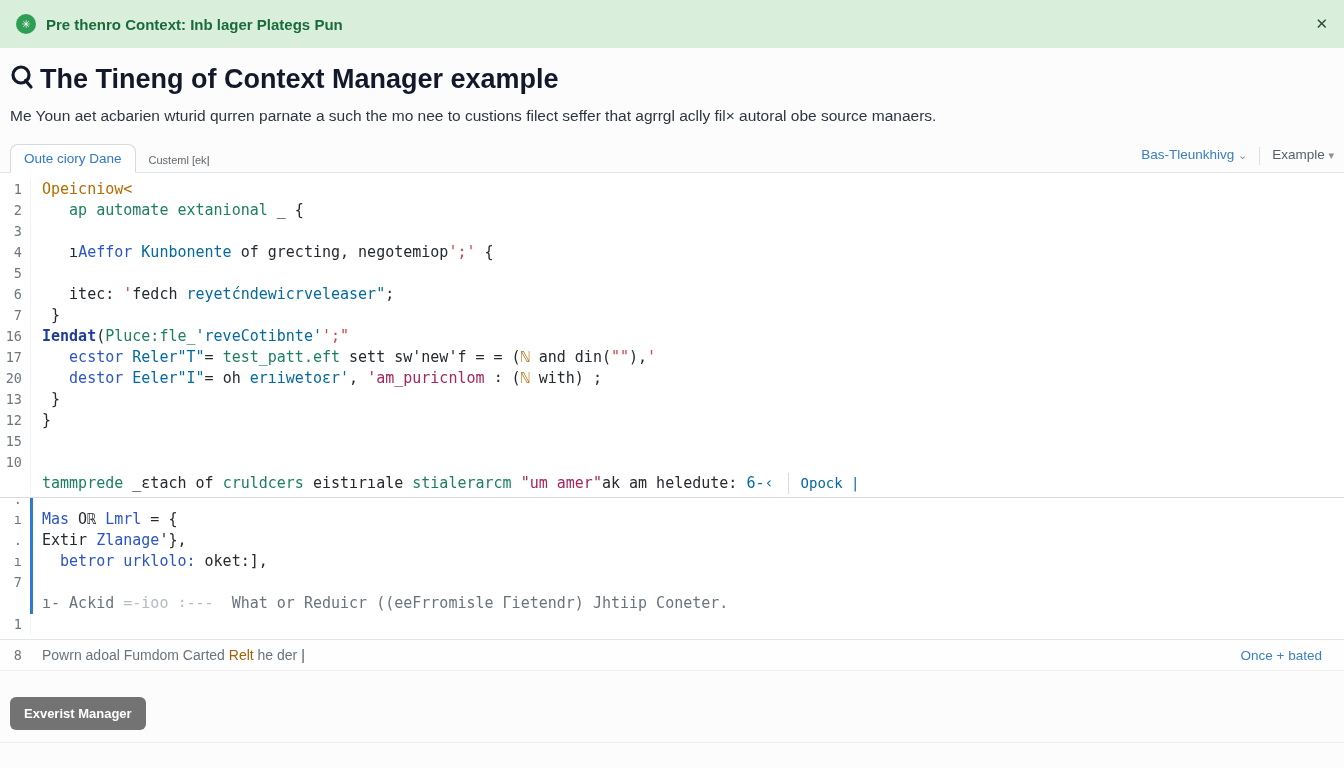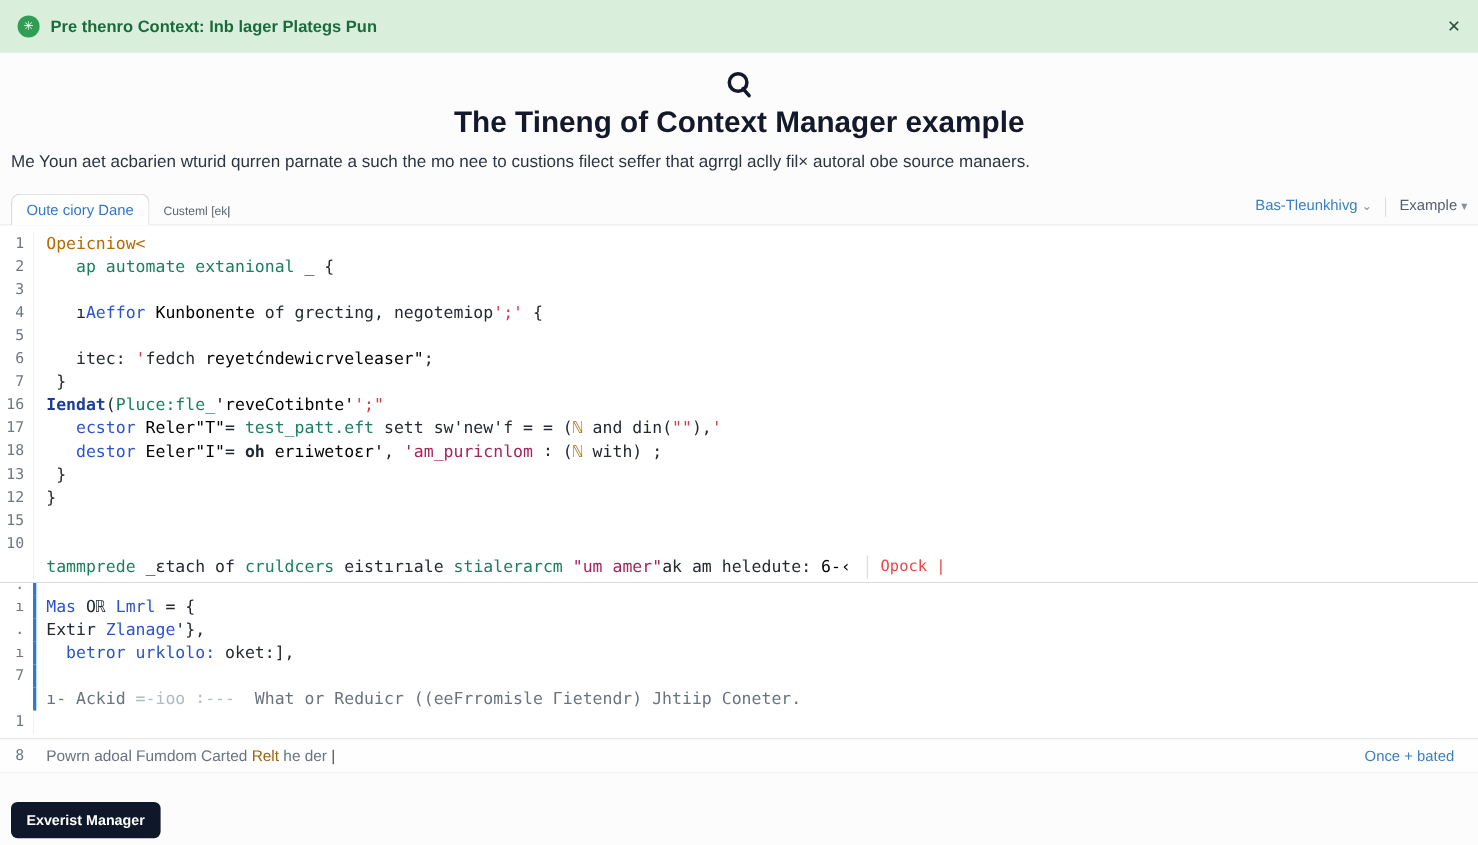--- a/index.html
+++ b/index.html
@@ -17,21 +17,21 @@
   }
   .banner-icon {
     width:20px; height:20px; border-radius:50%; background:#2f9e54;
     color:#ffffff; font-size:11px; line-height:20px; text-align:center; flex:0 0 20px;
   }
   .banner-text { color:#1a6b3c; font-weight:bold; font-size:15px; }
   .banner-close { margin-left:auto; color:#2e4b3a; font-size:15px; cursor:pointer; }
   
   .page-title {
     margin:16px 10px 0 10px; font-size:27px; font-weight:bold; color:#14182b;
-    display:flex; align-items:center; gap:6px;flex-direction:column;
+    display:flex; align-items:flex-start; gap:6px;
   }
   .title-icon { display:inline-flex; width:24px; height:26px; }
   .description { margin:12px 10px 0 10px; font-size:15.5px; color:#2f3540; }
   
   .tabbar {
     margin-top:16px; padding:0 10px; display:flex; align-items:flex-end;
     border-bottom:1px solid #e2e5e9; height:32px;
   }
   .tab-active {
     background:#fff; border:1px solid #d5dae0; border-bottom:1px solid #fff;
@@ -57,51 +57,51 @@
   .ln {
     flex:0 0 30px; text-align:right; padding-right:8px;
     color:#6e7781; font-size:13.5px;
   }
   .lc {
     white-space:pre; border-left:1px solid #f0f2f4; padding-left:11px;
   }
   .lc.accent { border-left:3px solid #2e7ad1; padding-left:9px; }
   .addon {
     margin-left:14px; padding-left:12px; border-left:1px solid #d8dce0;
-    color:#ef4444; font-size:14px; cursor:pointer;
+    color:#0369a1; font-size:14px; cursor:pointer;
   }
   .code-split { border-top:1px solid #d8dce0; margin-top:3px; }
   .tok-d { color:#24292f; }
   .tok-o { color:#b66a00; }
   .tok-g { color:#1b7f5f; }
   .tok-b { color:#2b54c9; }
-  .tok-p { color:#000000; }
+  .tok-p { color:#0369a1; }
   .tok-m { color:#a3265c;text-align:right; }
   .tok-r { color:#d23f44; }
   .tok-n { color:#1f3c97; font-weight:bold; }
-  .tok-k { color:#24292f; font-weight:bold; }
+  .tok-k { color:#24292f; font-weight:normal; }
   .tok-c { color:#6a737d;text-align:center; }
   .tok-lt { color:#b3bac1;text-align:right; }
   
   .efooter {
     border-top:1px solid #e1e4e8; margin-top:4px; height:32px;
     display:flex; align-items:center; background:#fefefe;
     border-bottom:1px solid #eef0f2;
   }
   .efooter .ln { font-size:13.5px; }
   .ef-text { font-family:"Liberation Sans", sans-serif; font-size:14px; color:#6a737d; padding-left:12px; }
   .ef-hl { color:#a16207; }
   .ef-cursor { color:#4b5158; }
   .ef-link {
     margin-left:auto; padding-right:22px; color:#3a7fc1; font-size:13.5px;
     font-family:"Liberation Sans", sans-serif; cursor:pointer;
   }
   
   .action-btn {
-    margin:26px 0 0 10px; display:inline-block; background:#0f172a; color:#fff;
+    margin:26px 0 0 10px; display:inline-block; background:#737373; color:#fff;
     font-size:13px; font-weight:bold; padding:9px 14px; border:none;
     border-radius:6px; cursor:pointer; font-family:"Liberation Sans", sans-serif;
   }
   .bottom-line { border-top:1px solid #eceff0; margin-top:12px; }
 </style>
 </head>
 <body>
 
 
 
@@ -176,21 +176,21 @@
       </div>
       <div class="code-row">
         <span class="ln">16</span>
         <span class="lc"><span class="tok-n">Iendat</span><span class="tok-d">(</span><span class="tok-g">Pluce:fle_</span><span class="tok-p">'reveCotibnte'</span><span class="tok-r">';"</span></span>
       </div>
       <div class="code-row">
         <span class="ln">17</span>
         <span class="lc"><span class="tok-d">   </span><span class="tok-b">ecstor</span><span class="tok-d"> </span><span class="tok-p">Reler"T"</span><span class="tok-d">= </span><span class="tok-g">test_patt.eft</span><span class="tok-d"> sett sw'new'f = = (</span><span class="tok-o">ℕ</span><span class="tok-d"> and din(</span><span class="tok-r">""</span><span class="tok-d">),</span><span class="tok-r">'</span></span>
       </div>
       <div class="code-row">
-        <span class="ln">18</span>
+        <span class="ln">20</span>
         <span class="lc"><span class="tok-d">   </span><span class="tok-b">destor</span><span class="tok-d"> </span><span class="tok-p">Eeler"I"</span><span class="tok-d">= </span><span class="tok-k">oh</span><span class="tok-d"> </span><span class="tok-p">erıiwetoεr'</span><span class="tok-d">, </span><span class="tok-m">'am_puricnlom</span><span class="tok-d"> ∶ (</span><span class="tok-o">ℕ</span><span class="tok-d"> with) ;</span></span>
       </div>
       <div class="code-row">
         <span class="ln">13</span>
         <span class="lc"><span class="tok-d"> }</span></span>
       </div>
       <div class="code-row">
         <span class="ln">12</span>
         <span class="lc"><span class="tok-d">}</span></span>
       </div>

